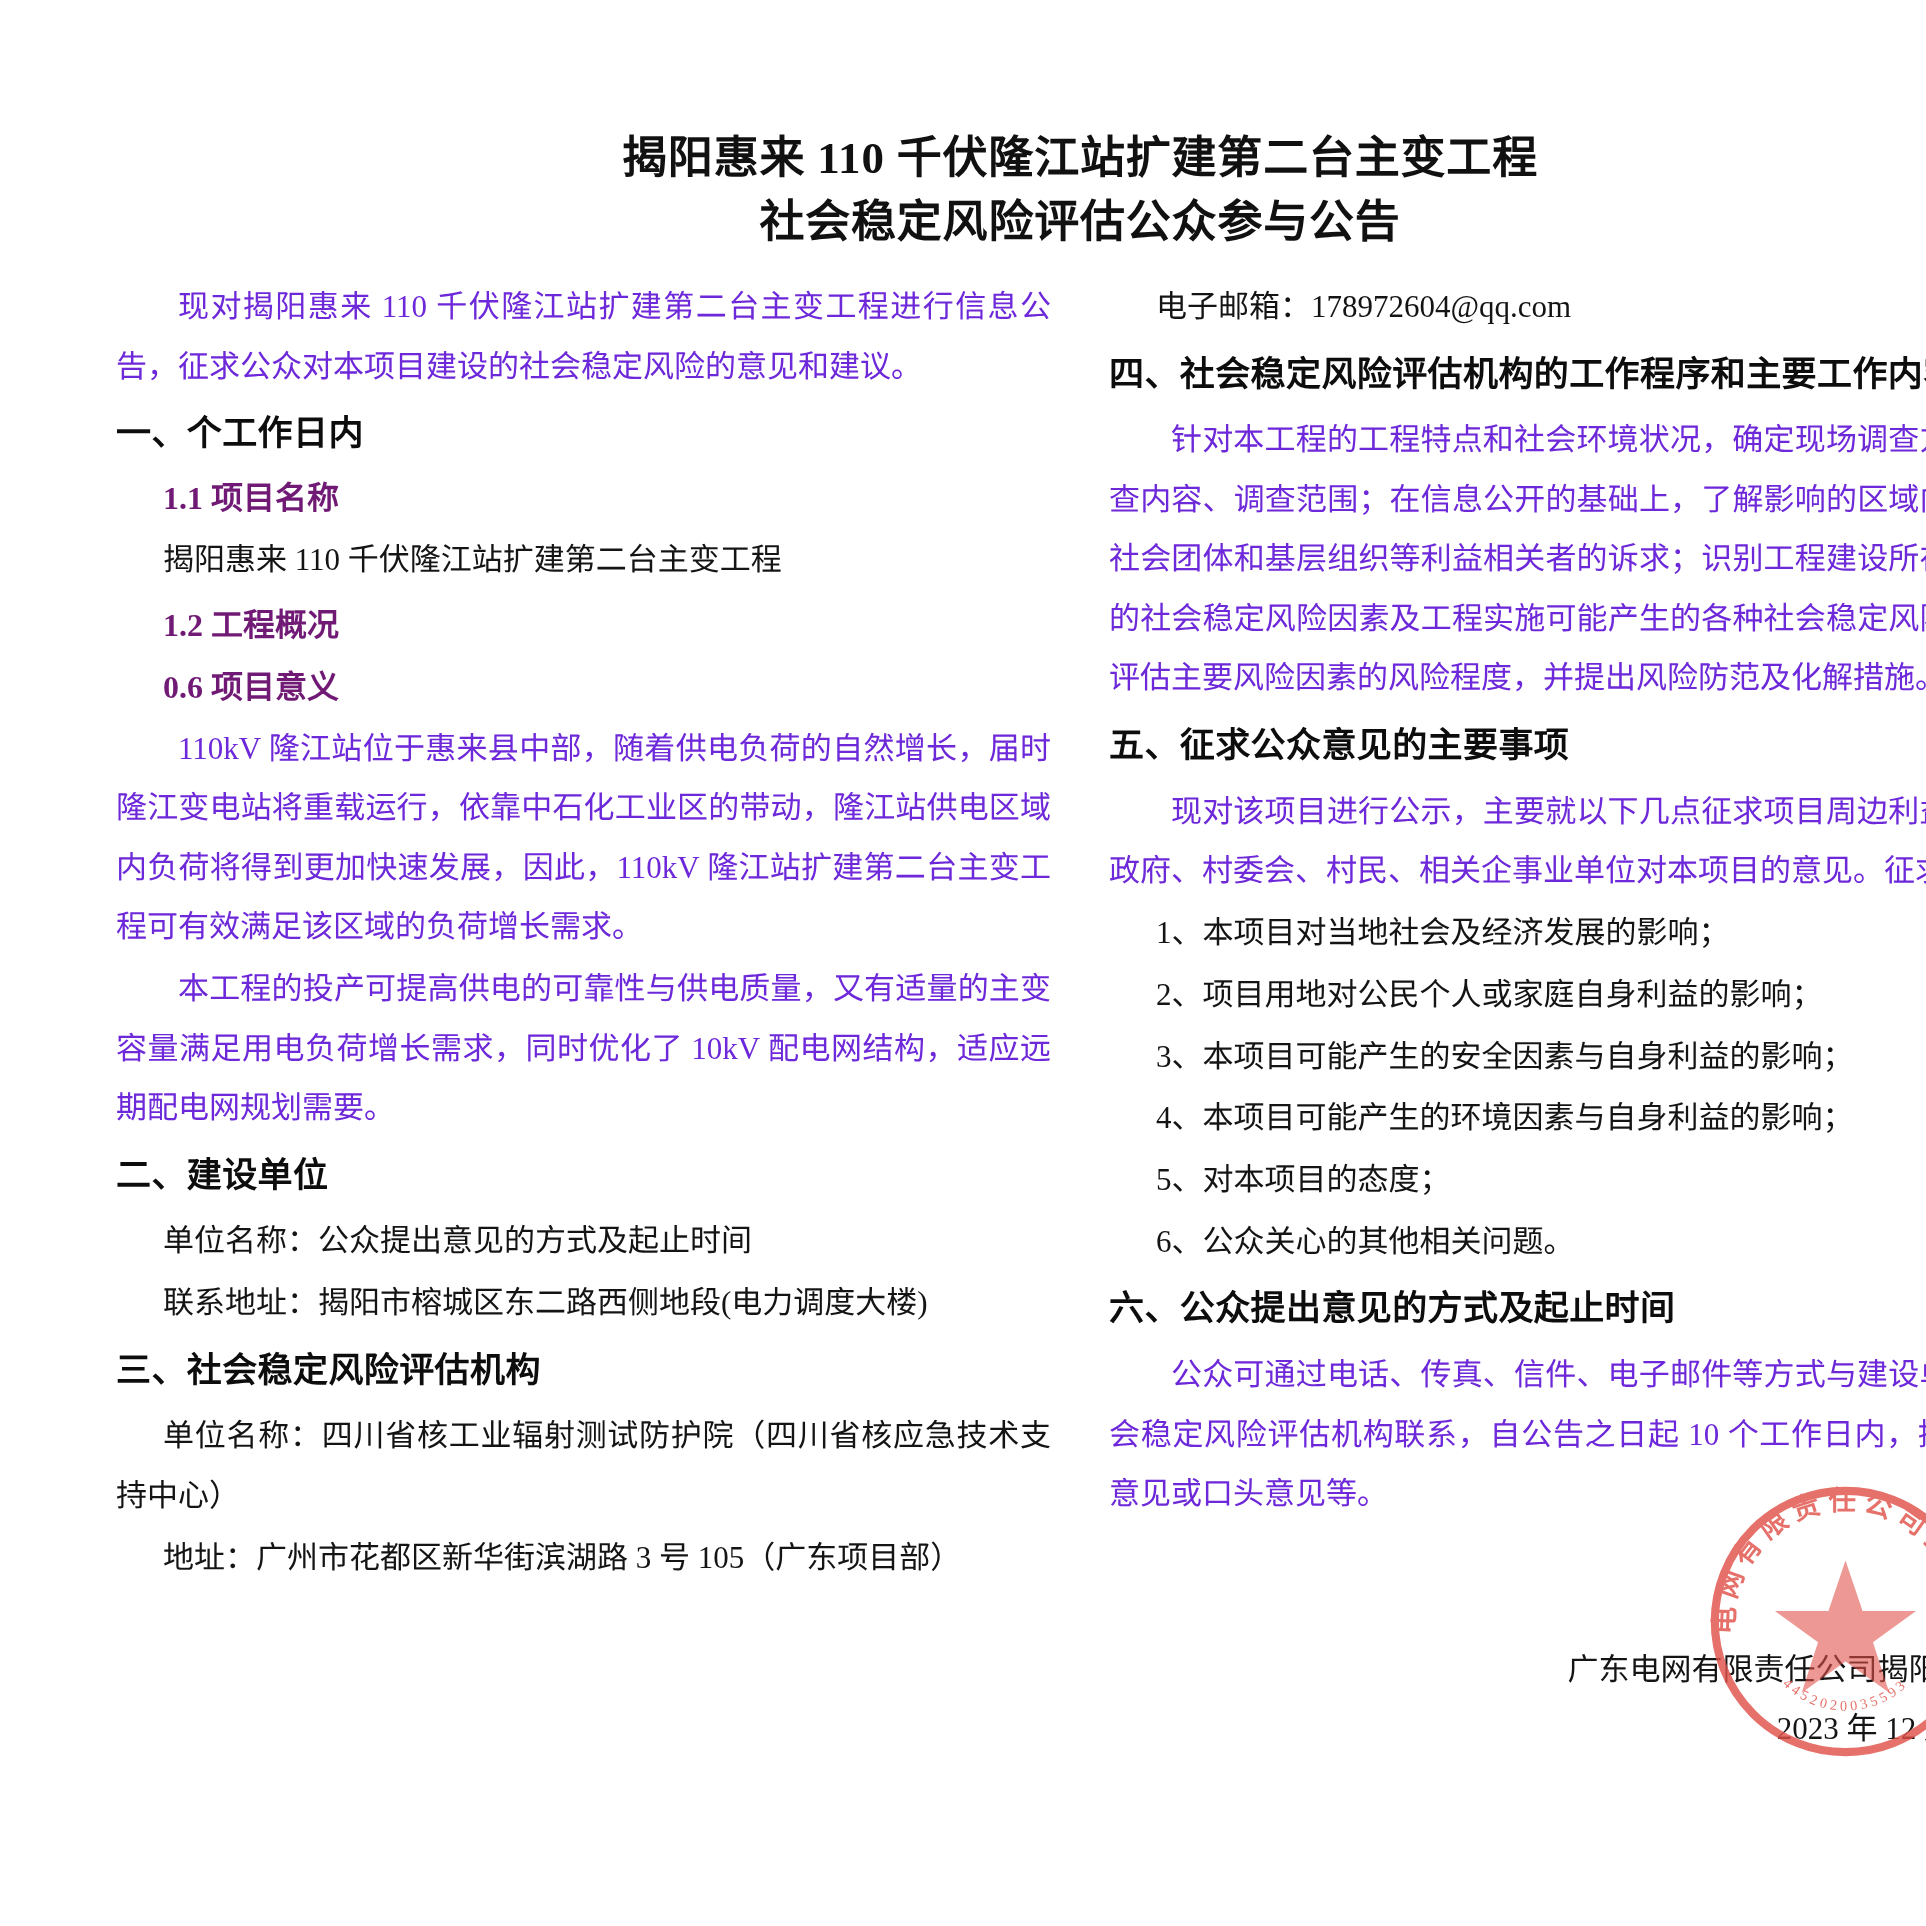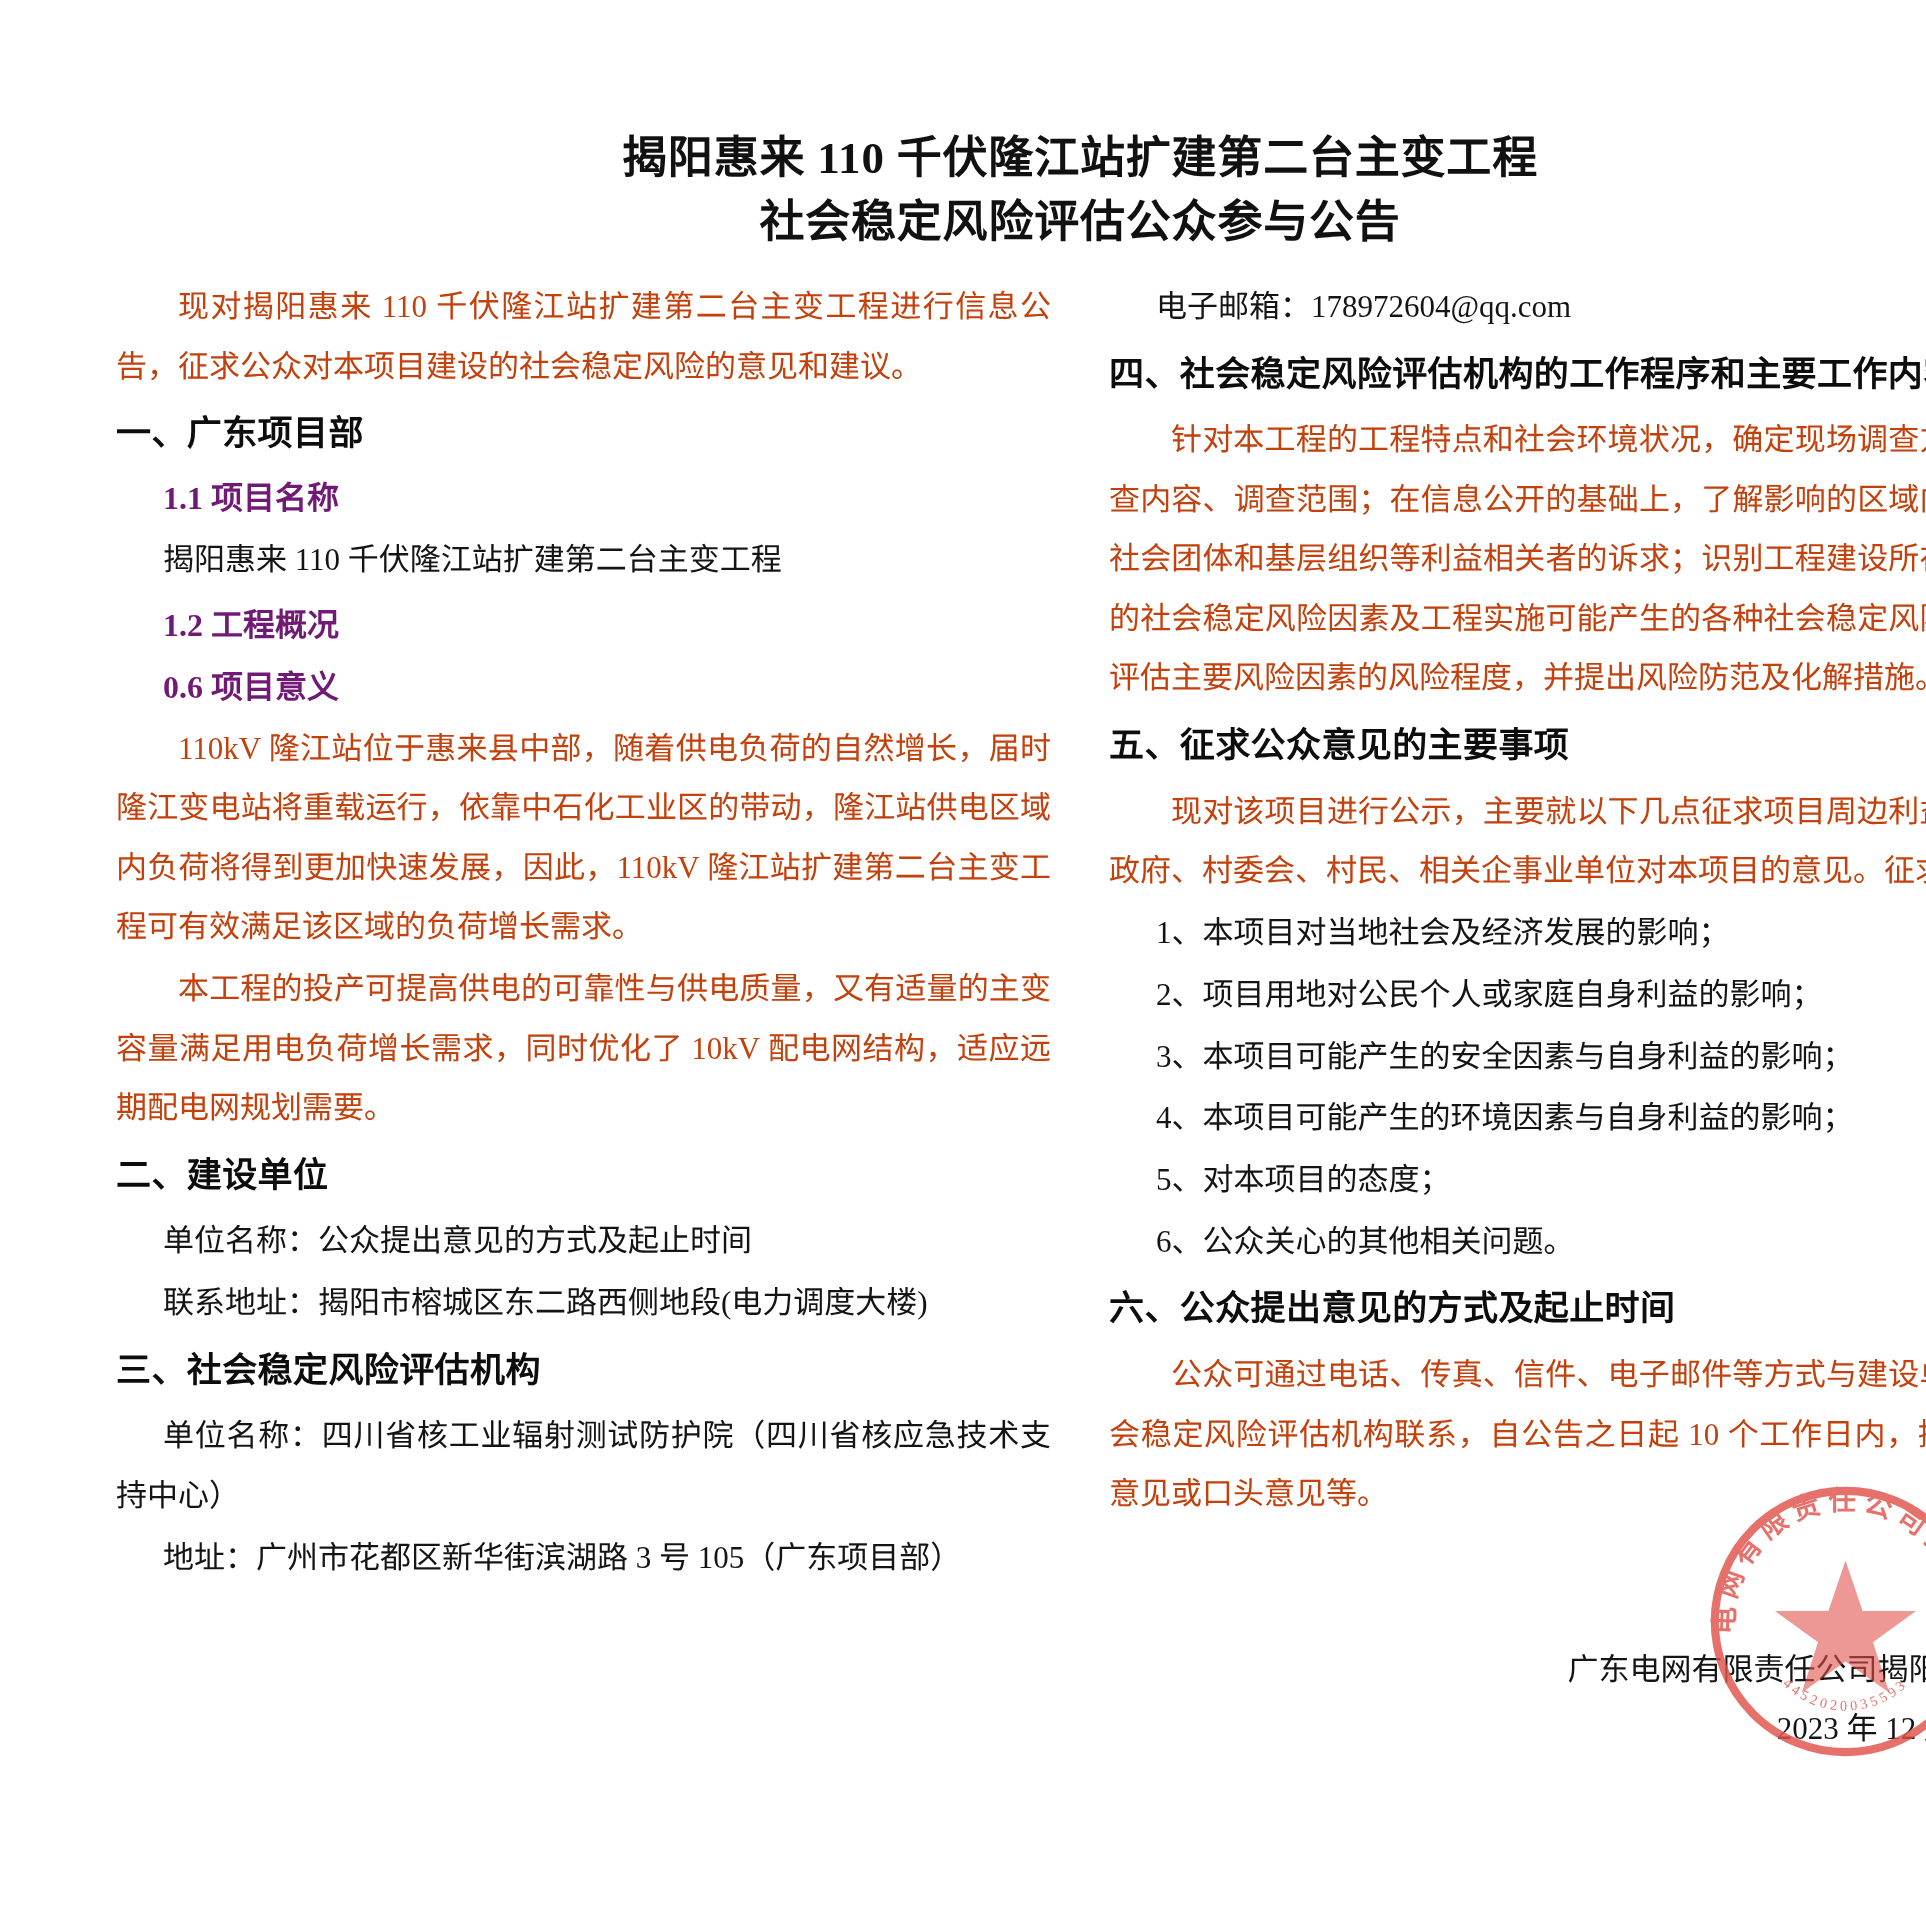--- a/index.html
+++ b/index.html
@@ -52,21 +52,21 @@
     margin: 0;
   }
 
   .para {
     font-size: 31px;
     line-height: 1.92;
     text-align: justify;
     text-justify: inter-ideograph;
     text-indent: 62px;
     margin-bottom: 2.3px;
-    color: #c2410c;
+    color: #6d28d9;
     font-family: Liberation Serif, serif;
   }
 
   .h-section {
     font-size: 35px;
     font-weight: bold;
     line-height: 1.62;
     margin: 10px 0 7px 0;
     letter-spacing: 0.4px;
     color: #0d0d0d;
@@ -136,21 +136,21 @@
     <span class="tline">揭阳惠来 110 千伏隆江站扩建第二台主变工程</span>
     <span class="tline">社会稳定风险评估公众参与公告</span>
   </div>
 
   <div class="columns">
 
     <div class="col">
 
       <p class="para">现对揭阳惠来 110 千伏隆江站扩建第二台主变工程进行信息公告，征求公众对本项目建设的社会稳定风险的意见和建议。</p>
 
-      <h2 class="h-section">一、广东项目部</h2>
+      <h2 class="h-section">一、个工作日内</h2>
 
       <h3 class="h-sub">1.1 项目名称</h3>
       <p class="field">揭阳惠来 110 千伏隆江站扩建第二台主变工程</p>
 
       <h3 class="h-sub">1.2 工程概况</h3>
 
       <h3 class="h-sub">0.6 项目意义</h3>
       <p class="para">110kV 隆江站位于惠来县中部，随着供电负荷的自然增长，届时隆江变电站将重载运行，依靠中石化工业区的带动，隆江站供电区域内负荷将得到更加快速发展，因此，110kV 隆江站扩建第二台主变工程可有效满足该区域的负荷增长需求。</p>
       <p class="para">本工程的投产可提高供电的可靠性与供电质量，又有适量的主变容量满足用电负荷增长需求，同时优化了 10kV 配电网结构，适应远期配电网规划需要。</p>
 

